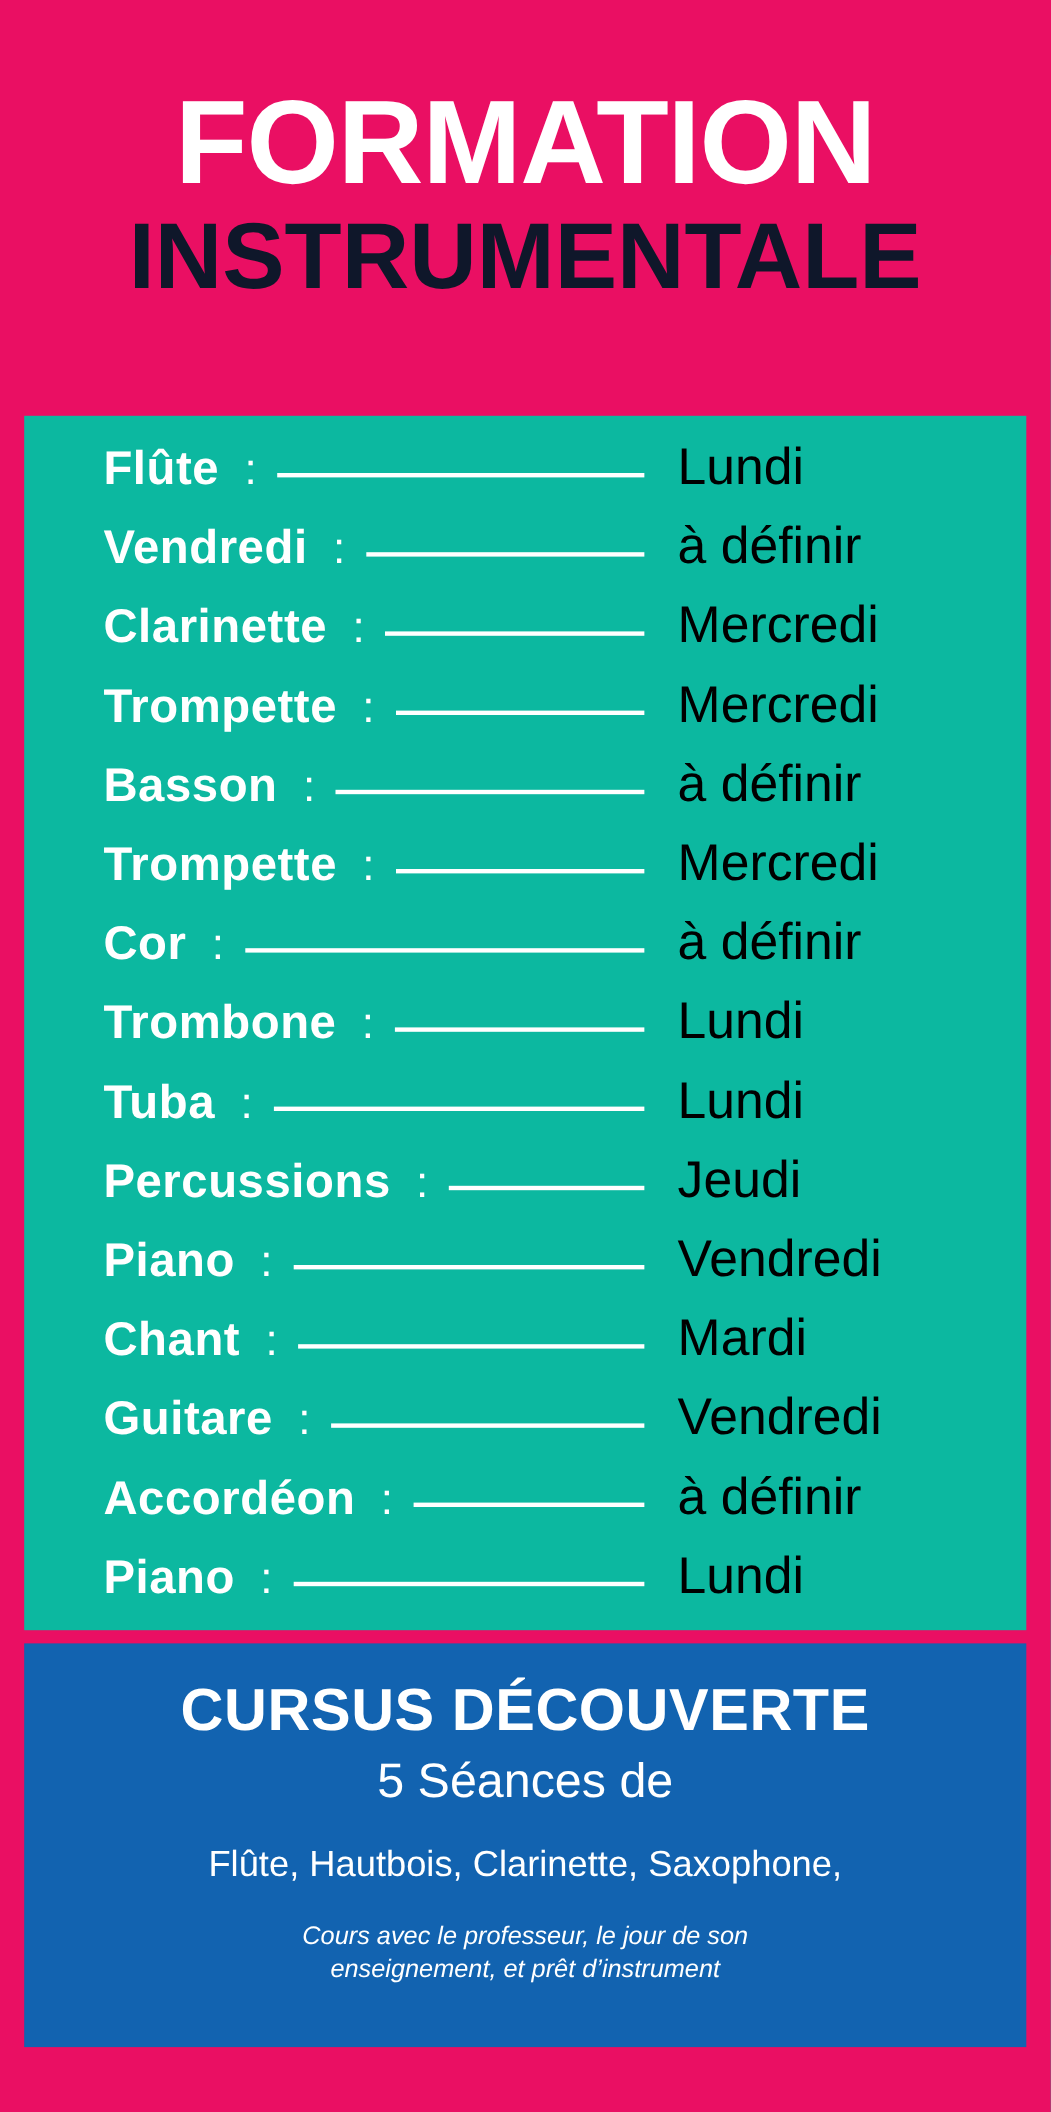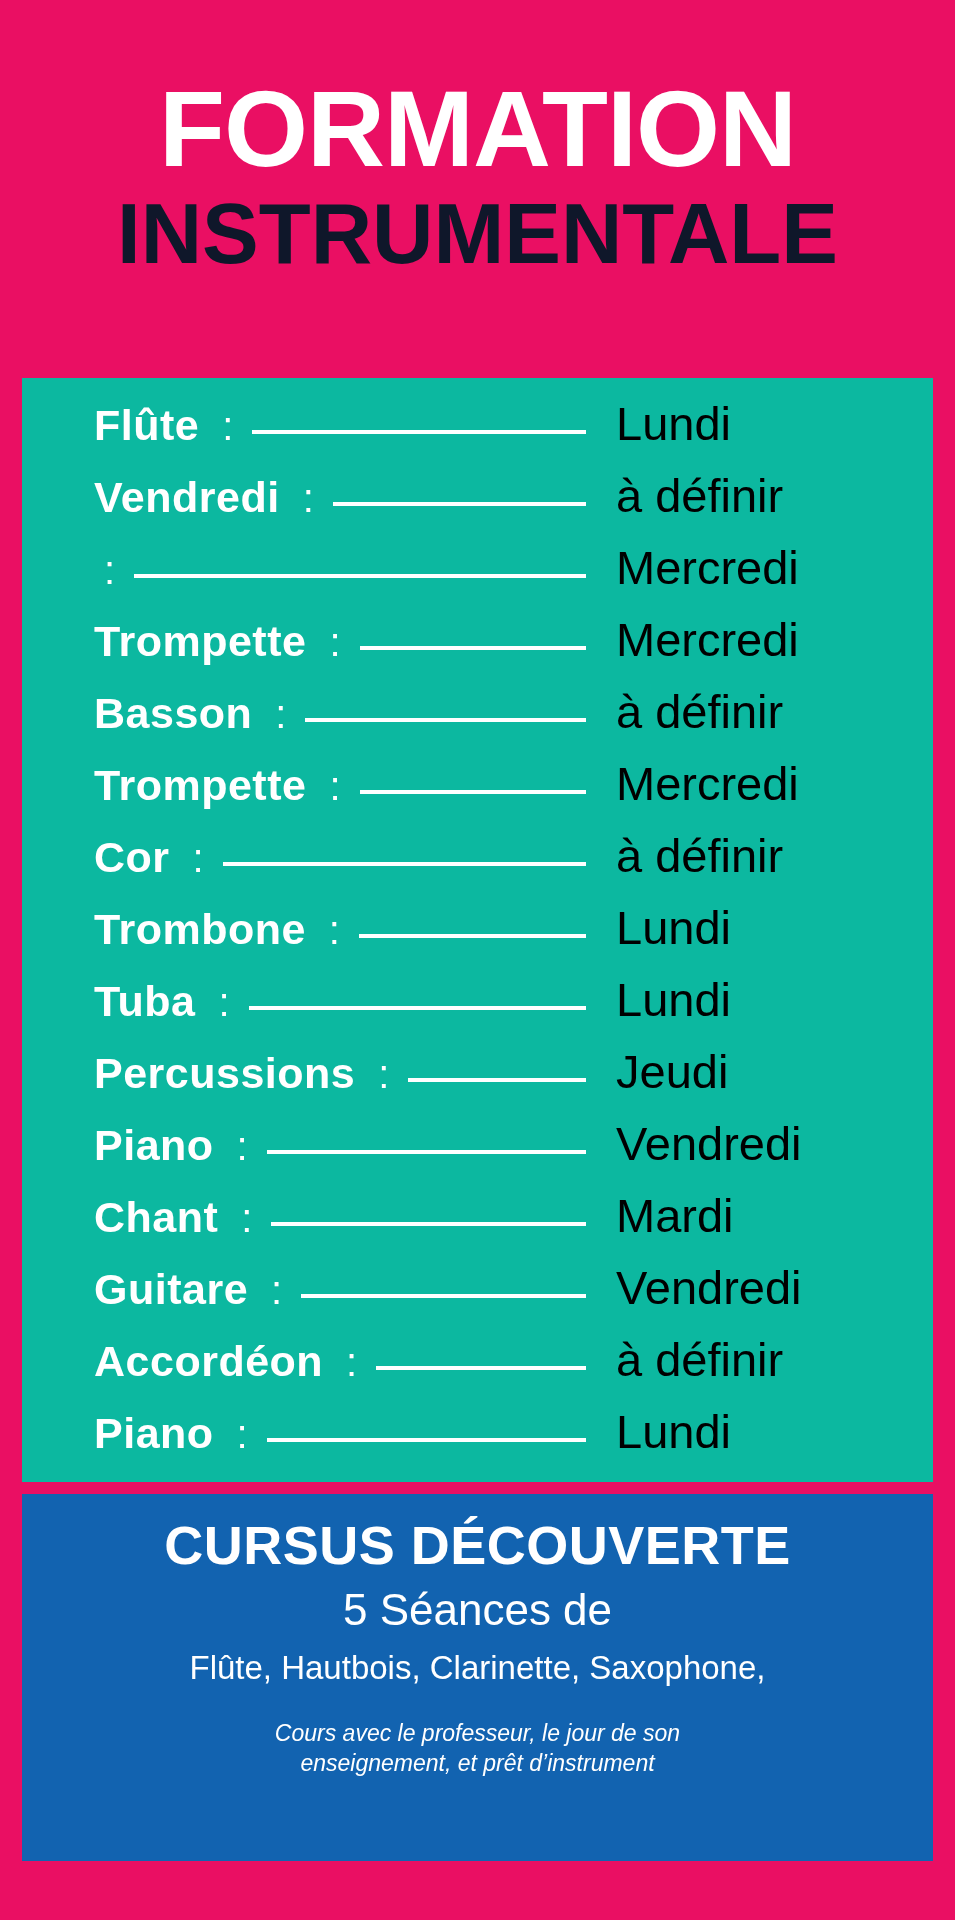--- a/index.html
+++ b/index.html
@@ -100,41 +100,41 @@
   
   .cursus-panel {
     position: absolute;
     left: 22px;
     top: 1494px;
     width: 911px;
     height: 367px;
     background: #1263b0;
     box-sizing: border-box;
     text-align: center;
-    padding: 22px 30px 0 30px;
+    padding: 32px 30px 0 30px;
   }
   .cursus-title {
     color: #ffffff;
     font-weight: bold;
     font-size: 54px;
     letter-spacing: 0.5px;
     line-height: 1.1;
   }
   .cursus-sub {
     color: #ffffff;
     font-size: 44px;
     font-weight: normal;
     margin-top: 10px;
   }
   .cursus-instruments {
     color: #ffffff;
     font-size: 33px;
     font-weight: normal;
     line-height: 1.25;
-    margin-top: 12px;
+    margin-top: 28px;
   }
   .cursus-note {
     color: #ffffff;
     font-size: 23px;
     font-style: italic;
     line-height: 1.3;
     margin-top: 30px;
   }
 </style>
 </head>
@@ -162,20 +162,21 @@
       <div class="instrument-block">
         <span class="instrument-name">Vendredi</span>
         <span class="colon">:</span>
         <span class="blank-line"></span>
       </div>
       <div class="day">à définir</div>
     </div>
 
     <div class="schedule-row">
       <div class="instrument-block">
+        <span class="instrument-name">Clarinette</span>
         <span class="colon">:</span>
         <span class="blank-line"></span>
       </div>
       <div class="day">Mercredi</div>
     </div>
 
     <div class="schedule-row">
       <div class="instrument-block">
         <span class="instrument-name">Trompette</span>
         <span class="colon">:</span>

